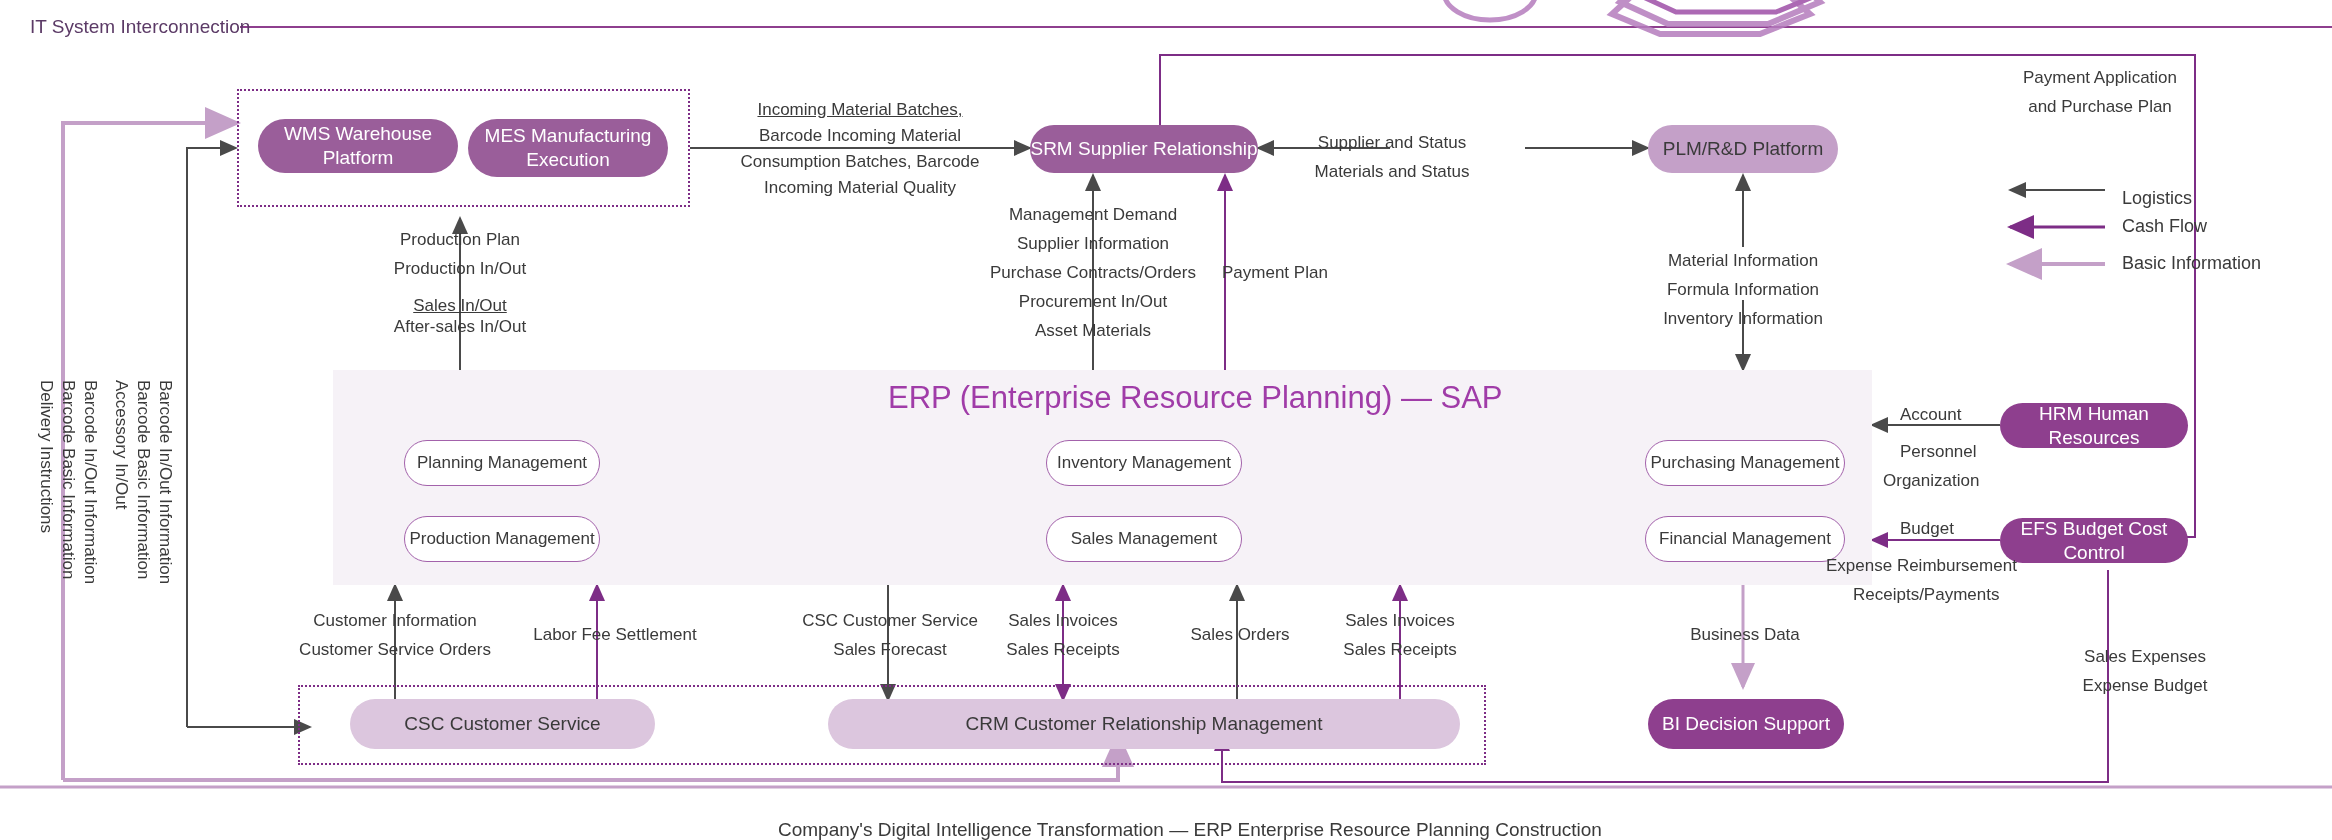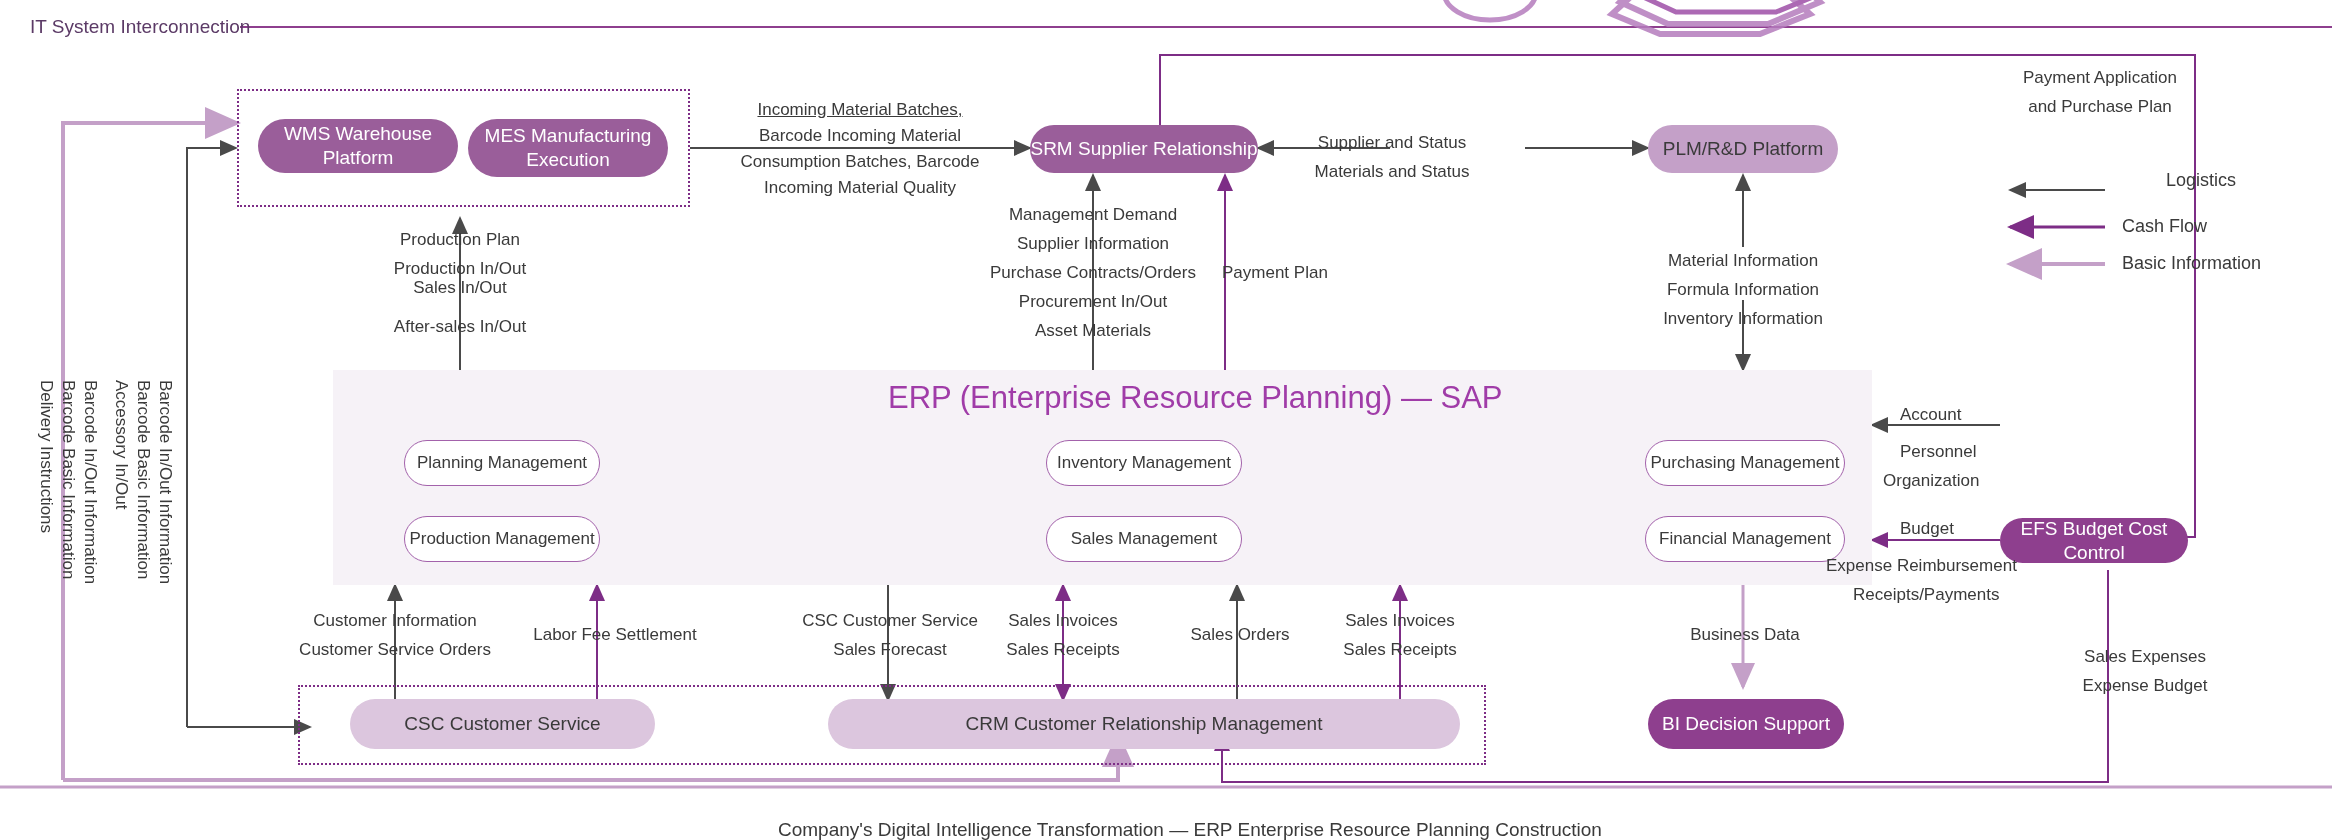--- a/index.html
+++ b/index.html
@@ -122,35 +122,36 @@
   <div class="erp-panel" style="left:333px;top:370px;width:1539px;height:215px;"></div>
   <div class="erp-title" style="left:888px;top:380px;">ERP (Enterprise Resource Planning) — SAP</div>
 
   <div class="pill" style="left:404px;top:440px;width:196px;height:46px;">Planning Management</div>
   <div class="pill" style="left:404px;top:516px;width:196px;height:46px;">Production Management</div>
   <div class="pill" style="left:1046px;top:440px;width:196px;height:46px;">Inventory Management</div>
   <div class="pill" style="left:1046px;top:516px;width:196px;height:46px;">Sales Management</div>
   <div class="pill" style="left:1645px;top:440px;width:200px;height:46px;text-align:right;">Purchasing Management</div>
   <div class="pill" style="left:1645px;top:516px;width:200px;height:46px;">Financial Management</div>
 
+  <div class="node node-deep" style="left:2000px;top:403px;width:188px;height:45px;">HRM Human Resources</div>
   <div class="node node-deep" style="left:2000px;top:518px;width:188px;height:45px;">EFS Budget Cost Control</div>
 
   <div class="dash-box" style="left:298px;top:685px;width:1188px;height:80px;"></div>
   <div class="node node-light" style="left:350px;top:699px;width:305px;height:50px;">CSC Customer Service</div>
   <div class="node node-light" style="left:828px;top:699px;width:632px;height:50px;">CRM Customer Relationship Management</div>
   <div class="node node-deep" style="left:1648px;top:699px;width:196px;height:50px;">BI Decision Support</div>
 
   <div class="lbl" style="left:730px;top:98px;width:260px;text-decoration:underline;">Incoming Material Batches,</div>
   <div class="lbl" style="left:730px;top:124px;width:260px;">Barcode Incoming Material</div>
   <div class="lbl" style="left:730px;top:150px;width:260px;">Consumption Batches, Barcode</div>
   <div class="lbl" style="left:730px;top:176px;width:260px;">Incoming Material Quality</div>
 
   <div class="lbl" style="left:340px;top:228px;width:240px;">Production Plan</div>
   <div class="lbl" style="left:340px;top:257px;width:240px;">Production In/Out</div>
-  <div class="lbl" style="left:340px;top:276px;width:240px;">Sales In/Out</div>
+  <div class="lbl" style="left:340px;top:294px;width:240px;text-decoration:underline;">Sales In/Out</div>
   <div class="lbl" style="left:340px;top:315px;width:240px;">After-sales In/Out</div>
 
   <div class="lbl" style="left:973px;top:203px;width:240px;">Management Demand</div>
   <div class="lbl" style="left:973px;top:232px;width:240px;">Supplier Information</div>
   <div class="lbl" style="left:963px;top:261px;width:260px;">Purchase Contracts/Orders</div>
   <div class="lbl" style="left:973px;top:290px;width:240px;">Procurement In/Out</div>
   <div class="lbl" style="left:973px;top:319px;width:240px;">Asset Materials</div>
 
   <div class="lbl left" style="left:1222px;top:261px;">Payment Plan</div>
 
@@ -193,19 +194,19 @@
   <div class="lbl" style="left:2050px;top:674px;width:190px;">Expense Budget</div>
 
   <div class="vlbl" style="left:100px;top:380px;">Barcode In/Out Information</div>
   <div class="vlbl" style="left:78px;top:380px;">Barcode Basic Information</div>
   <div class="vlbl" style="left:56px;top:380px;">Delivery Instructions</div>
 
   <div class="vlbl" style="left:175px;top:380px;">Barcode In/Out Information</div>
   <div class="vlbl" style="left:153px;top:380px;">Barcode Basic Information</div>
   <div class="vlbl" style="left:131px;top:380px;">Accessory In/Out</div>
 
-  <div class="legend-item" style="left:2122px;top:170px;margin-left:44px;">Logistics</div>
+  <div class="legend-item" style="left:2122px;top:188px;">Logistics</div>
   <div class="legend-item" style="left:2122px;top:216px;">Cash Flow</div>
   <div class="legend-item" style="left:2122px;top:253px;">Basic Information</div>
 
   <div class="foot" style="left:778px;top:819px;">Company's Digital Intelligence Transformation — ERP Enterprise Resource Planning Construction</div>
 
 </div>
 
 </body></html>

